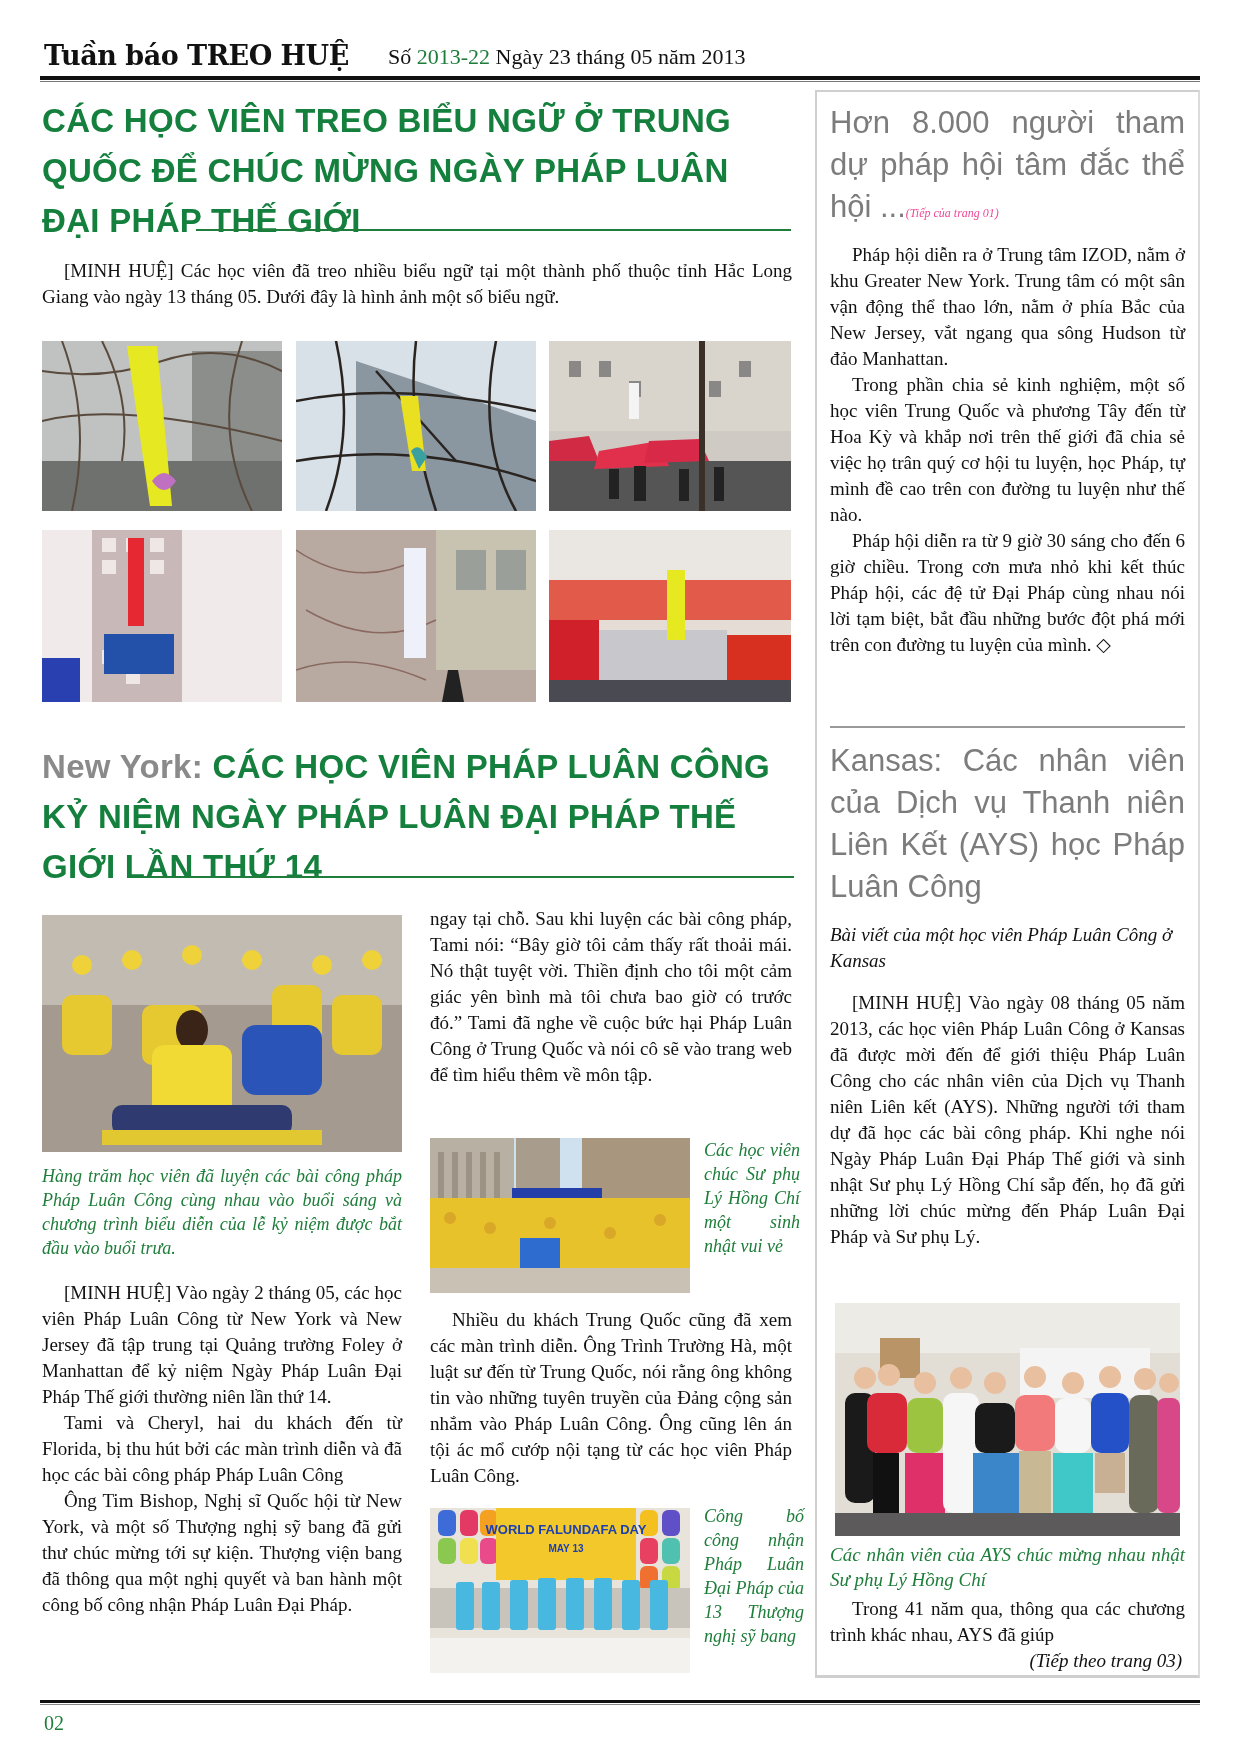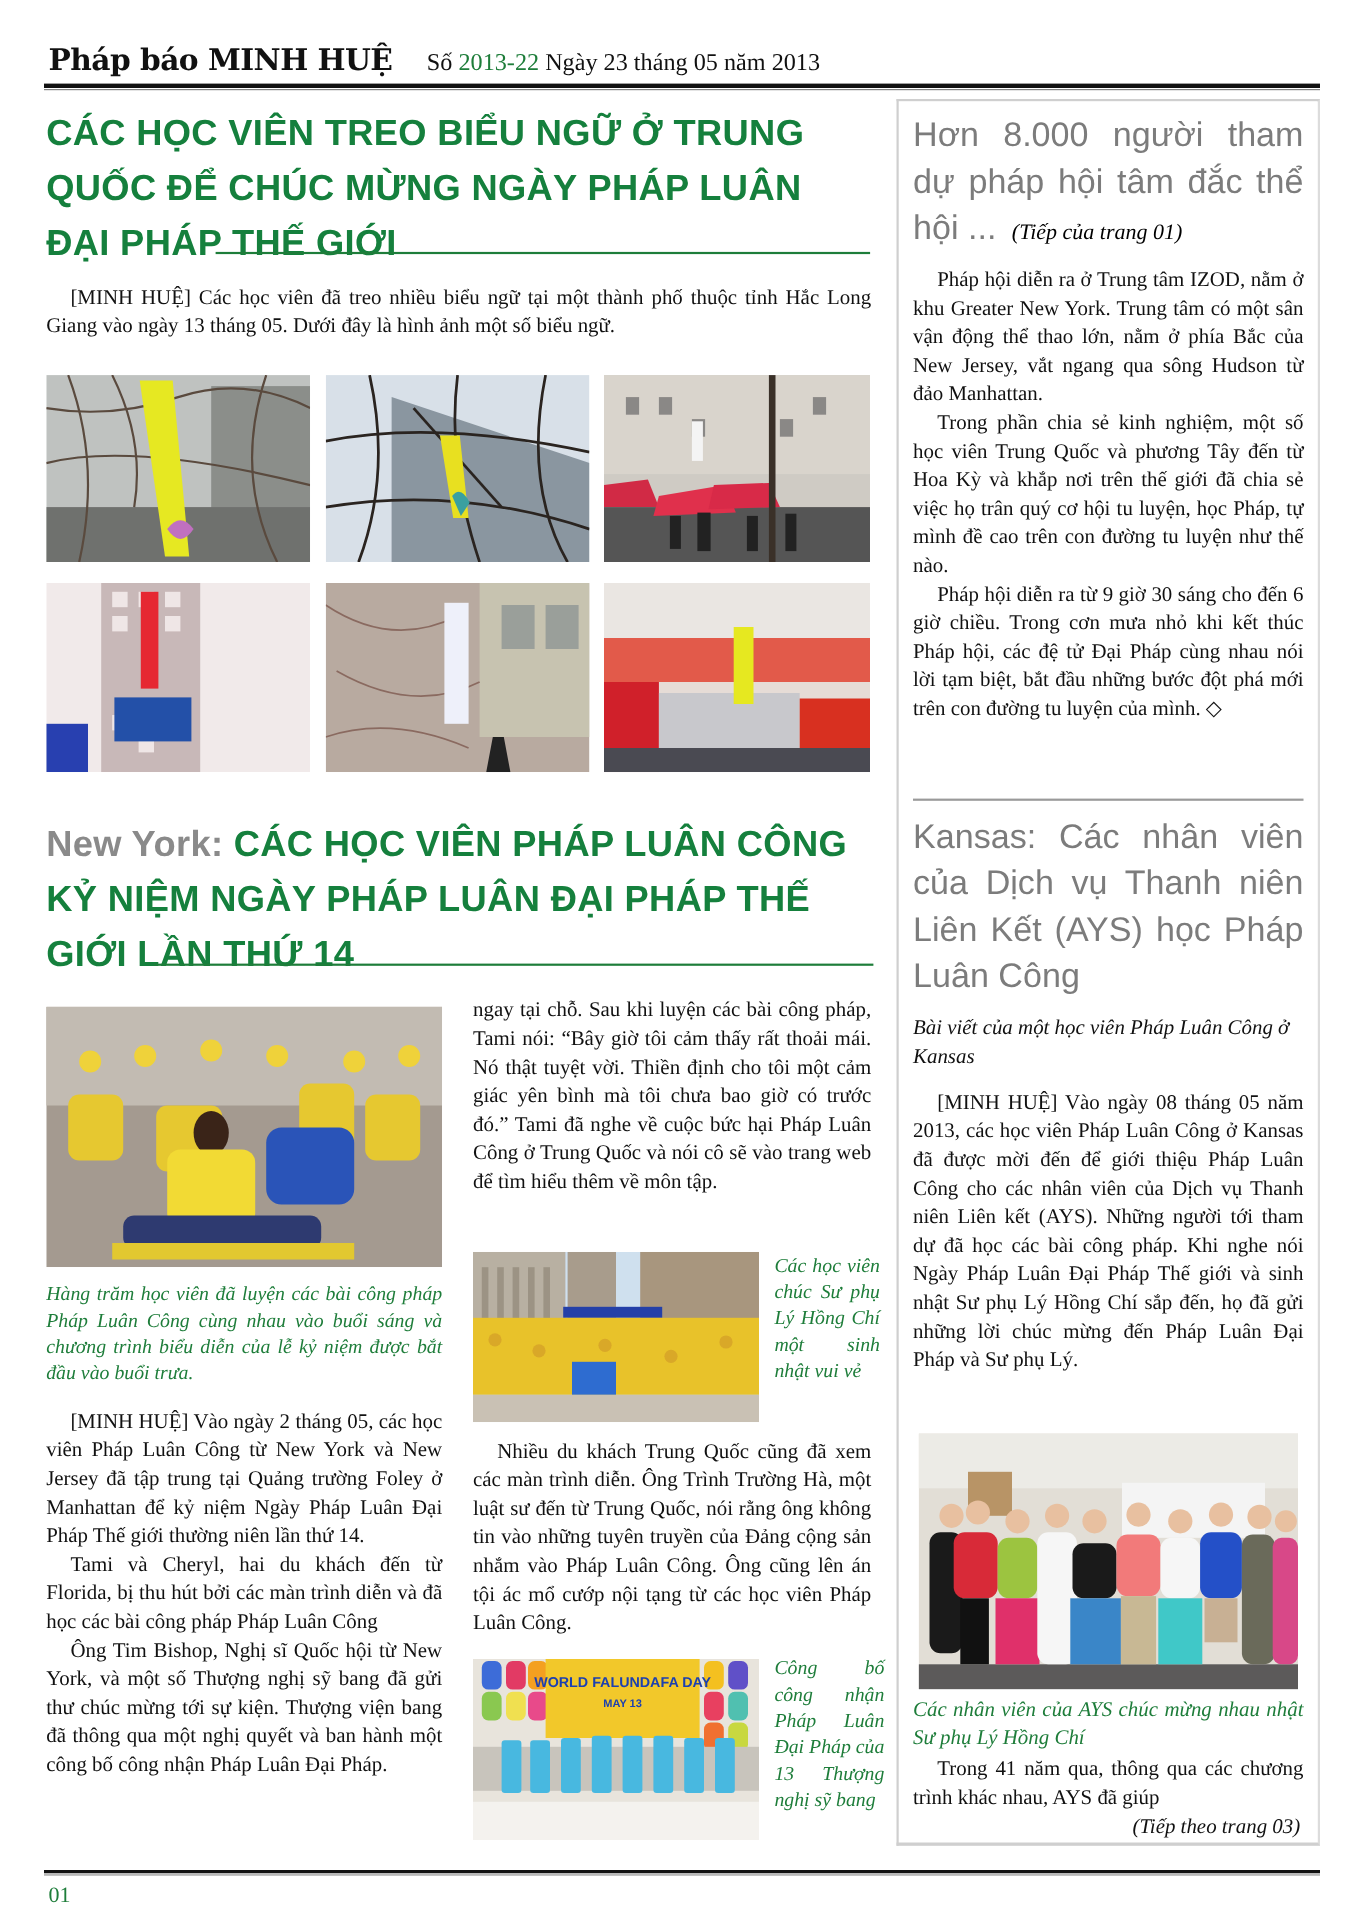--- a/index.html
+++ b/index.html
@@ -21,36 +21,36 @@
 
   .body-text { position: absolute; font-size: 19px; line-height: 26px; text-align: justify; color: #111; }
   .body-text p { text-indent: 22px; }
 
   .photo { position: absolute; overflow: hidden; }
   .caption { position: absolute; font-style: italic; color: #1e7d3a; font-size: 18px; line-height: 24px; text-align: justify; }
 
   
   .sidebar { position: absolute; left: 815px; top: 90px; width: 385px; height: 1588px; border: 2px solid #cfcfcf; border-right-color: #dcdcdc; border-bottom-width: 3px; }
   .side-title { position: absolute; font-family: "Liberation Sans", sans-serif; color: #7c7c7c; font-size: 31px; line-height: 42px; text-align: justify; }
-  .side-title .cont { font-family: "Liberation Serif", serif; font-style: italic; font-size: 20px; color: #000000; margin-left: 14px; }
+  .side-title .cont { font-family: "Liberation Serif", serif; font-style: italic; font-size: 12px; color: #ec4899; }
   .side-rule { position: absolute; left: 830px; top: 726px; width: 355px; height: 2px; background: #9a9a9a; }
   .byline { position: absolute; font-style: italic; font-size: 19px; line-height: 26px; color: #111; }
   .cont-next { position: absolute; font-style: italic; font-size: 19px; color: #111; text-align: right; }
 
   .rule-bottom { position: absolute; left: 40px; top: 1700px; width: 1160px; height: 3px; background: #111; }
   .rule-bottom2 { position: absolute; left: 40px; top: 1704px; width: 1160px; height: 1px; background: #888; }
   .page-num { position: absolute; left: 44px; top: 1712px; font-size: 20px; color: #1e7d3a; }
 
   svg { display: block; width: 100%; height: 100%; }
 </style>
 </head>
 <body>
 
 <div class="masthead">
-  <span class="brand">Pháp báo MINH HUỆ</span>
+  <span class="brand">Tuần báo TREO HUỆ</span>
   <span class="issue">
     <span>Số</span>
     <span class="num">2013-22</span>
     <span>Ngày 23 tháng 05 năm 2013</span>
   </span>
 </div>
 <div class="rule-top"></div>
 <div class="rule-top2"></div>
 
 <h1 class="headline" style="left:42px; top:96px; width:750px;">CÁC HỌC VIÊN TREO BIỂU NGỮ Ở TRUNG QUỐC ĐỂ CHÚC MỪNG NGÀY PHÁP LUÂN ĐẠI PHÁP THẾ GIỚI</h1>
@@ -334,13 +334,13 @@
 </div>
 <div class="caption" style="left:830px; top:1542px; width:355px; font-size:19px; line-height:25px;">Các nhân viên của AYS chúc mừng nhau nhật Sư phụ Lý Hồng Chí</div>
 
 <div class="body-text" style="left:830px; top:1596px; width:355px;">
   <p>Trong 41 năm qua, thông qua các chương trình khác nhau, AYS đã giúp</p>
 </div>
 <div class="cont-next" style="left:830px; top:1650px; width:352px;">(Tiếp theo trang 03)</div>
 
 <div class="rule-bottom"></div>
 <div class="rule-bottom2"></div>
-<div class="page-num">01</div>
+<div class="page-num">02</div>
 
 </body></html>

